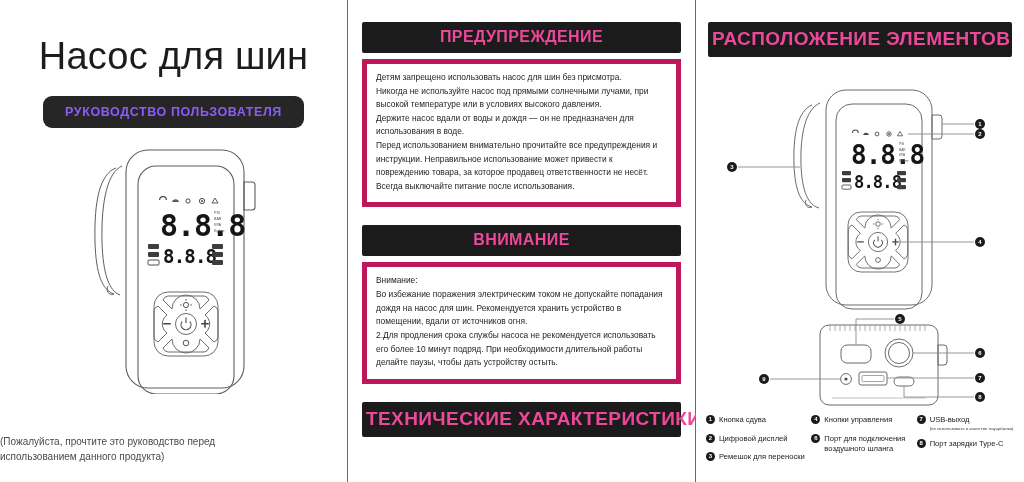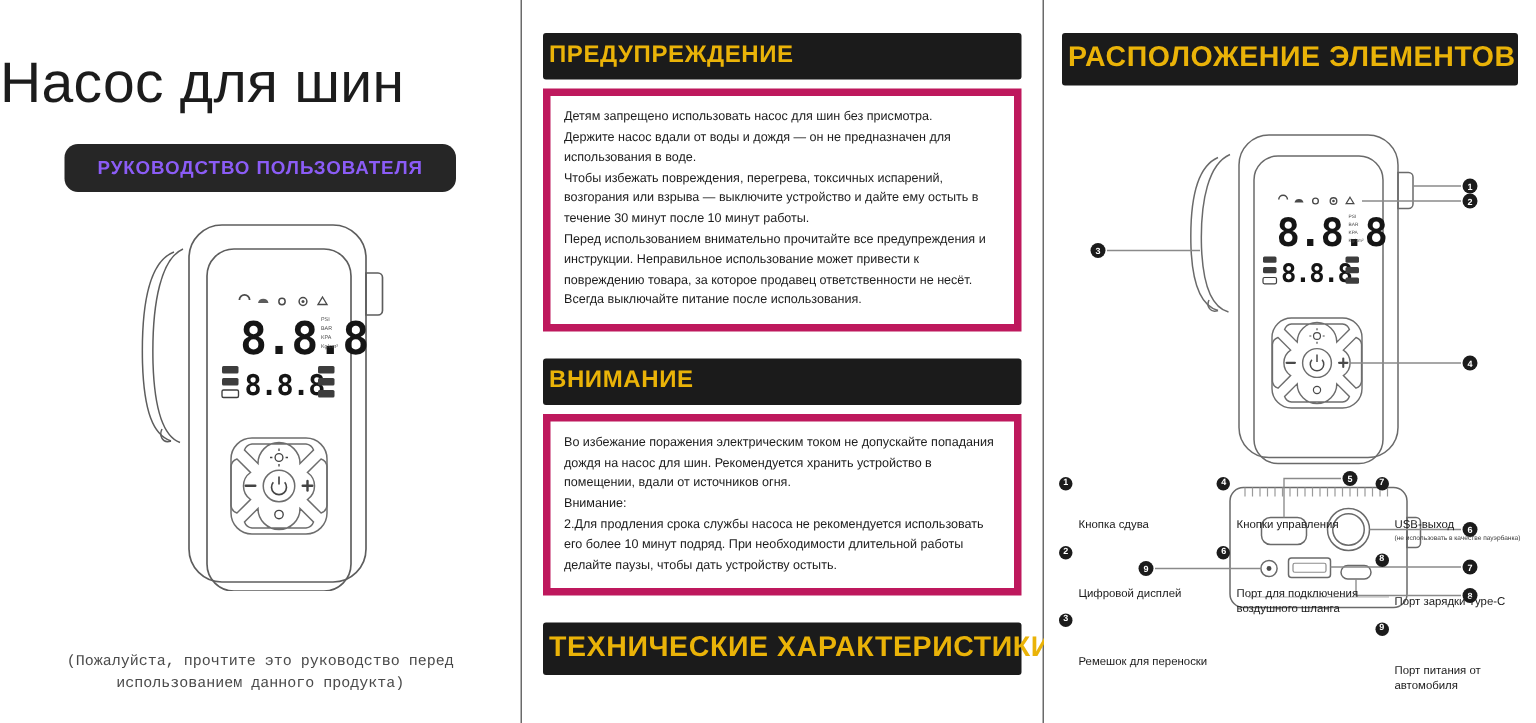--- a/index.html
+++ b/index.html
@@ -26,21 +26,21 @@
     box-sizing: border-box;
     height: 482px;
     background: #ffffff;
   }
   .panel-left   { width: 348px; border-right: 1.5px solid #6a6a6a; }
   .panel-mid    { width: 348px; border-right: 1.5px solid #6a6a6a; }
   .panel-right  { width: 328px; }
 
   
   .cover-title {
-    text-align: left;
+    text-align: center;
     font-size: 38px;
     font-weight: 400;
     color: #1c1c1c;
     letter-spacing: 0.2px;
     margin: 36px 0 0 0;
     line-height: 1.1;
   }
   .cover-badge-wrap {
     display: flex;
     justify-content: center;
@@ -58,32 +58,31 @@
   }
   .cover-device {
     display: flex;
     justify-content: center;
     margin-top: 16px;
   }
   .cover-caption {
     position: absolute;
     left: 0; right: 0;
     bottom: 18px;
-    text-align: center;
+    text-align: left;
     font-size: 10px;
     color: #4a4a4a;
     line-height: 1.45;
-    font-family: Liberation Mono, monospace;
   }
 
   
   .sec-head {
     background: #1b1b1b;
-    color: #eab308;
-    text-align: left;
+    color: #ec4899;
+    text-align: center;
     font-size: 16px;
     font-weight: bold;
     letter-spacing: 0.4px;
     padding: 6px 4px 7px 4px;
     border-radius: 2px;
     white-space: nowrap;
   }
   .sec-head.small { font-size: 19px; }
   .sec-box {
     border: 5px solid #be185d;
@@ -128,21 +127,20 @@
   .legend-item {
     display: flex;
     align-items: flex-start;
     gap: 4px;
     margin-bottom: 8px;
   }
   .legend-item .txt {
     font-size: 7.6px;
     line-height: 1.35;
     color: #1a1a1a;
-    margin-top: 27px;
   }
   .legend-item .sub {
     display: block;
     font-size: 4.4px;
     line-height: 1.3;
     color: #3a3a3a;
   }
 
   
   svg { display: block; }
@@ -246,34 +244,34 @@
     </div>
   </div>
 
   <div class="panel panel-mid">
     <div class="mid-inner">
 
       <div class="sec-head">ПРЕДУПРЕЖДЕНИЕ</div>
       <div class="sec-box">
         <div class="sec-body">
           <p>Детям запрещено использовать насос для шин без присмотра.</p>
+          <p>Никогда не используйте насос под прямыми солнечными лучами, при высокой температуре или в условиях высокого давления.</p>
           <p>Держите насос вдали от воды и дождя — он не предназначен для использования в воде.</p>
-          <p>Чтобы избежать повреждения, перегрева, токсичных испарений, возгорания или взрыва — выключите устройство и дайте ему остыть в течение 30 минут после 10 минут работы.</p>
           <p>Перед использованием внимательно прочитайте все предупреждения и инструкции. Неправильное использование может привести к повреждению товара, за которое продавец ответственности не несёт.</p>
           <p>Всегда выключайте питание после использования.</p>
         </div>
       </div>
 
       <div class="block-gap"></div>
 
       <div class="sec-head">ВНИМАНИЕ</div>
       <div class="sec-box">
         <div class="sec-body">
+          <p>Внимание:</p>
           <p>Во избежание поражения электрическим током не допускайте попадания дождя на насос для шин. Рекомендуется хранить устройство в помещении, вдали от источников огня.</p>
-          <p>Внимание:</p>
           <p>2.Для продления срока службы насоса не рекомендуется использовать его более 10 минут подряд. При необходимости длительной работы делайте паузы, чтобы дать устройству остыть.</p>
         </div>
       </div>
 
       <div class="block-gap"></div>
 
       <div class="sec-head small">ТЕХНИЧЕСКИЕ ХАРАКТЕРИСТИКИ</div>
 
     </div>
   </div>
@@ -471,23 +469,19 @@
             <span class="callout-num">7</span>
             <span class="txt">
               <span>USB-выход</span>
               <span class="sub">(не использовать в качестве пауэрбанка)</span>
             </span>
           </div>
           <div class="legend-item">
             <span class="callout-num">8</span>
             <span class="txt">Порт зарядки Type-C</span>
           </div>
-          <div class="legend-item">
-            <span class="callout-num">9</span>
-            <span class="txt">Порт питания от автомобиля</span>
-          </div>
         </div>
 
       </div>
     </div>
   </div>
 
 </div>
 
 </body></html>

